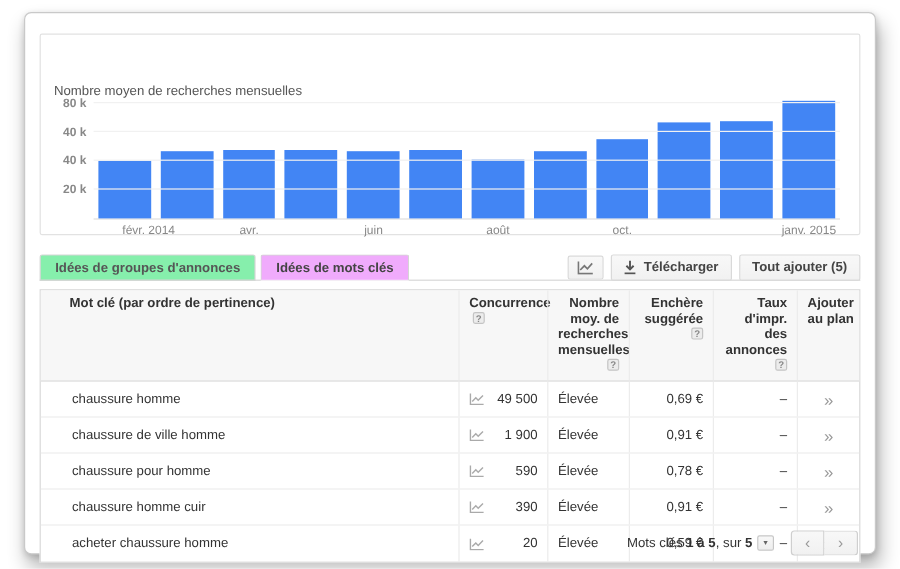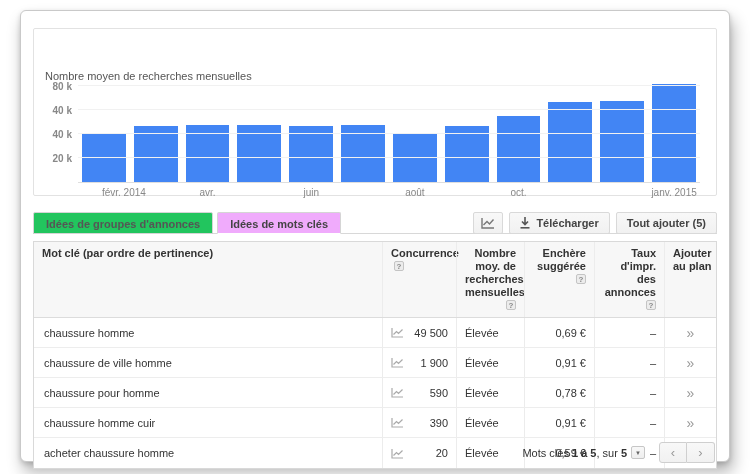--- a/index.html
+++ b/index.html
@@ -51,37 +51,37 @@
   .tabs-row {
     position:absolute; left:12px; right:12px; top:202px; height:21px;
     border-bottom:1px solid #d8d8d8;
   }
   .tab {
     display:inline-block; position:relative; top:-1px;
     font-size:11px; font-weight:bold; color:#444;
     padding:5px 12px 5px 12px; height:22px; cursor:pointer;
     border:1px solid #d5d5d5; border-radius:2px 2px 0 0;
   }
-  .tab.inactive { background:#22c55e; color:#555; margin-right:4px; }
+  .tab.inactive { background:#86efac; color:#555; margin-right:4px; }
   .tab.active { background:#f0abfc; border-bottom:1px solid #ffffff; z-index:2; }
 
-  .toolbar { position:absolute; right:12px; top:201px; display:flex; gap:6px; }
+  .toolbar { position:absolute; right:12px; top:201px; display:flex; gap:6px;align-items:center; }
   .icon-btn { padding:3px 7px; }
   .trend-icon-svg, .dl-icon-svg { display:block; }
 
   
   .ktable {
     position:absolute; left:12px; right:12px; top:230px;
     border:1px solid #d9d9d9; background:#fff;
   }
   .trow { display:grid; grid-template-columns:348px 74px 68px 70px 70px auto; }
   .thead { background:#f7f7f7; border-bottom:1px solid #dcdcdc; }
   .thead .tcell { font-weight:bold; color:#333; font-size:11px; line-height:13px; padding:5px 8px; }
   .tcell { border-left:1px solid #ececec; }
-  .tcell:first-child { border-left:none; }
+  .tcell:first-child { border-left:none;margin-left:16px; }
   .body-row { border-bottom:1px solid #ededed; height:30px; }
   .body-row:last-child { border-bottom:none; }
   .body-row .tcell { display:flex; align-items:center; font-size:11px; color:#333; padding:0 8px; }
   .cell-keyword { padding-left:10px !important; }
   .cell-num { justify-content:space-between; }
   .cell-right, .hdr-right { justify-content:flex-end; text-align:right; }
   .cell-center { justify-content:center; }
   .hdr-right { text-align:right; }
   .help {
     display:inline-block; width:10px; height:10px; margin-left:3px;

